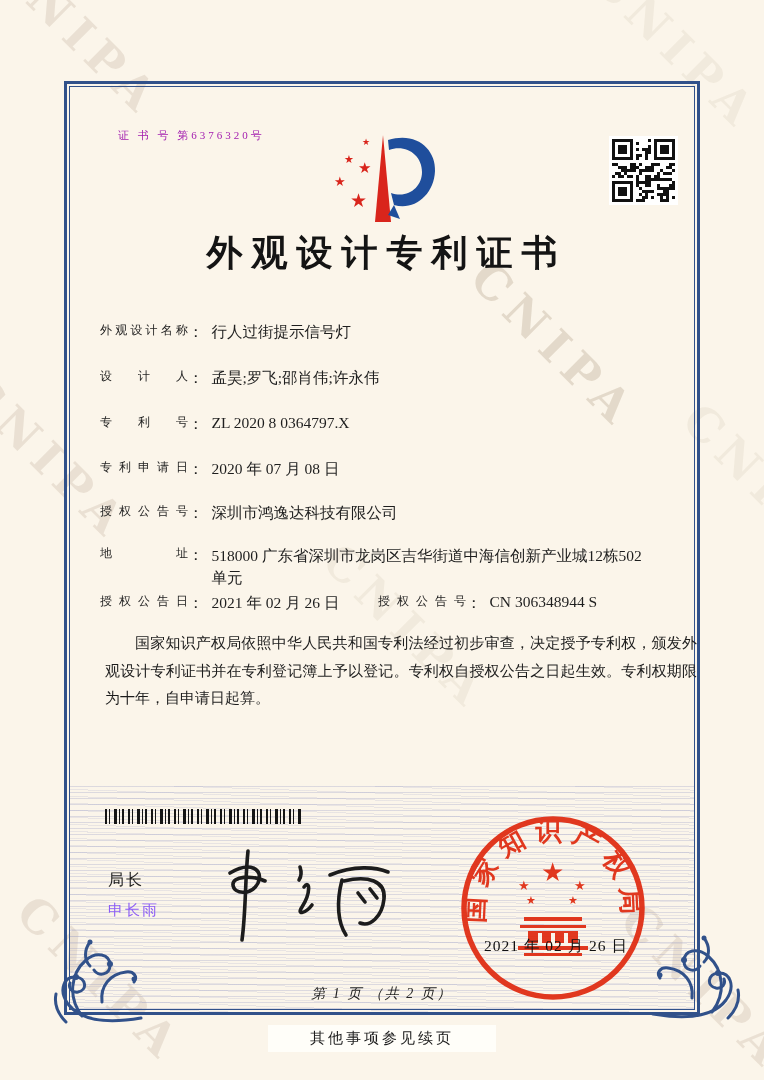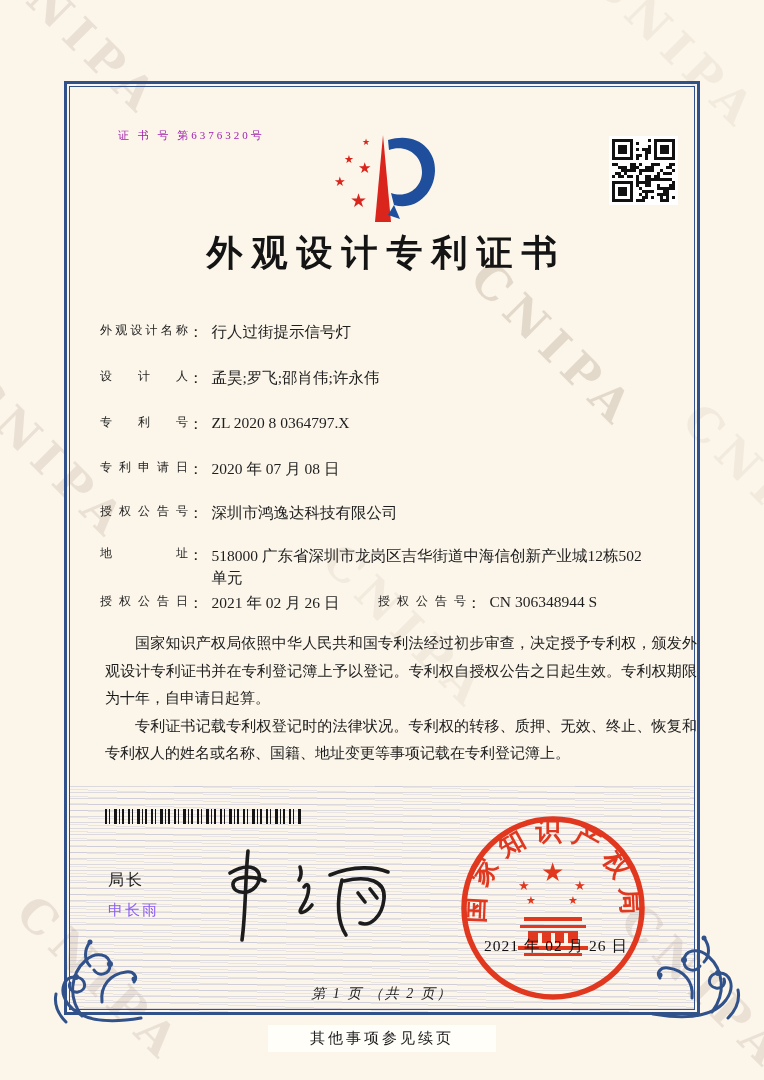--- a/index.html
+++ b/index.html
@@ -283,21 +283,20 @@
 </div>
 <div class="frow" style="top:593px">
   <span class="flabel">授权公告日</span><span class="fcolon">：</span><span class="fvalue">2021 年 02 月 26 日</span>
   <span class="pair2">
     <span class="flabel">授权公告号</span><span class="fcolon">：</span><span class="fvalue">CN 306348944 S</span>
   </span>
 </div>
 
 <div class="abs paras">
   <p>国家知识产权局依照中华人民共和国专利法经过初步审查，决定授予专利权，颁发外观设计专利证书并在专利登记簿上予以登记。专利权自授权公告之日起生效。专利权期限为十年，自申请日起算。</p>
-  <p>专利证书记载专利权登记时的法律状况。专利权的转移、质押、无效、终止、恢复和专利权人的姓名或名称、国籍、地址变更等事项记载在专利登记簿上。</p>
 </div>
 
 <div class="abs barcode"></div>
 
 <div class="abs sig-title">局长</div>
 <div class="abs sig-name">申长雨</div>
 
 <svg class="abs sig-svg" width="185" height="100" viewBox="0 0 185 100">
   <g fill="none" stroke="#1c1c1c" stroke-width="3.6" stroke-linecap="round" stroke-linejoin="round">
     <path d="M30,6 C27,34 28,66 24,95"></path>

